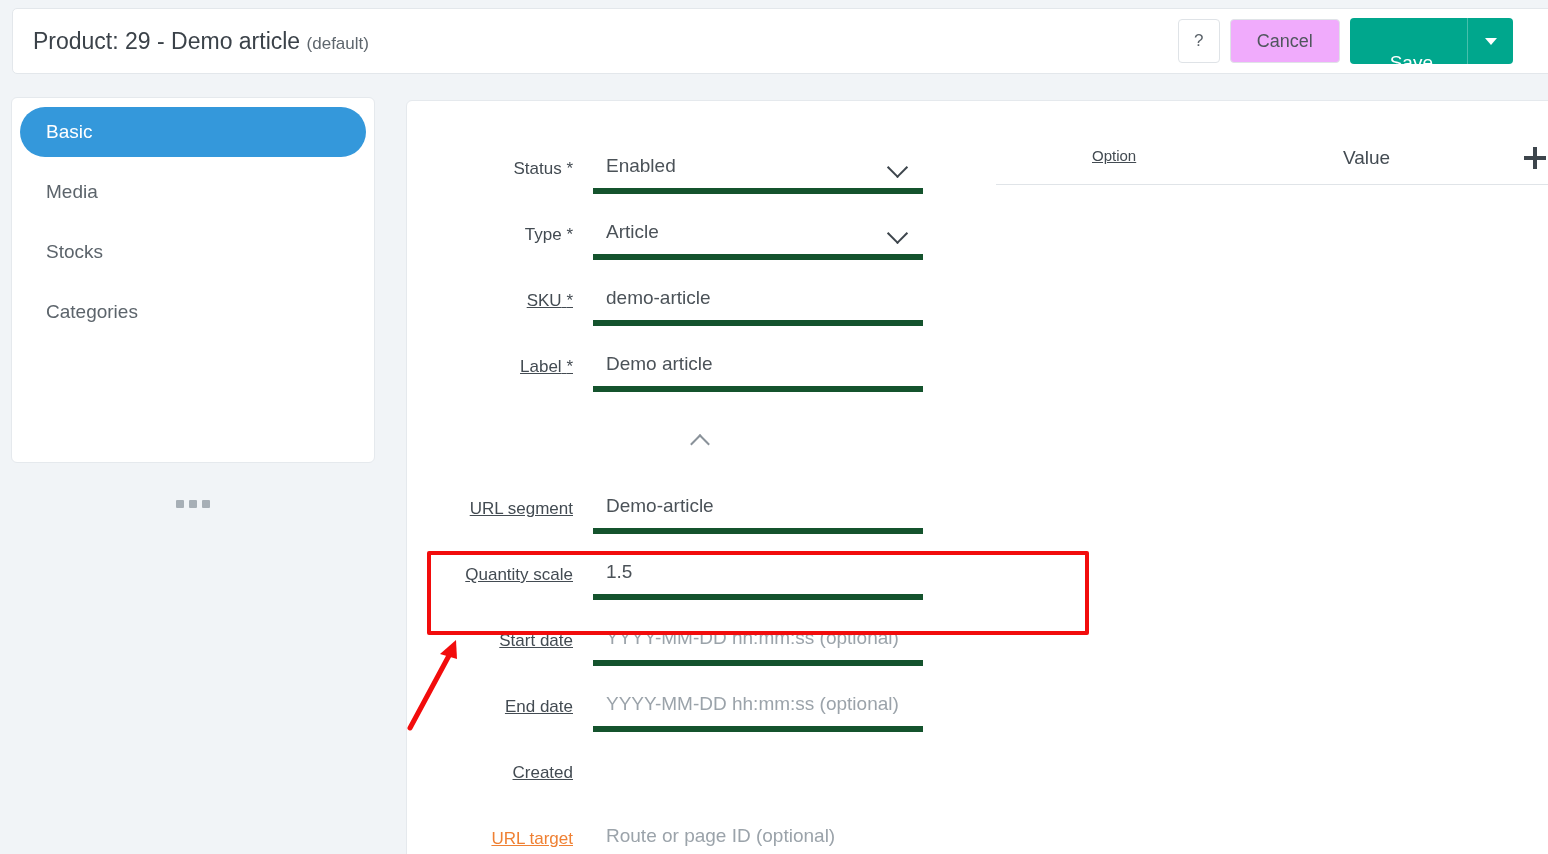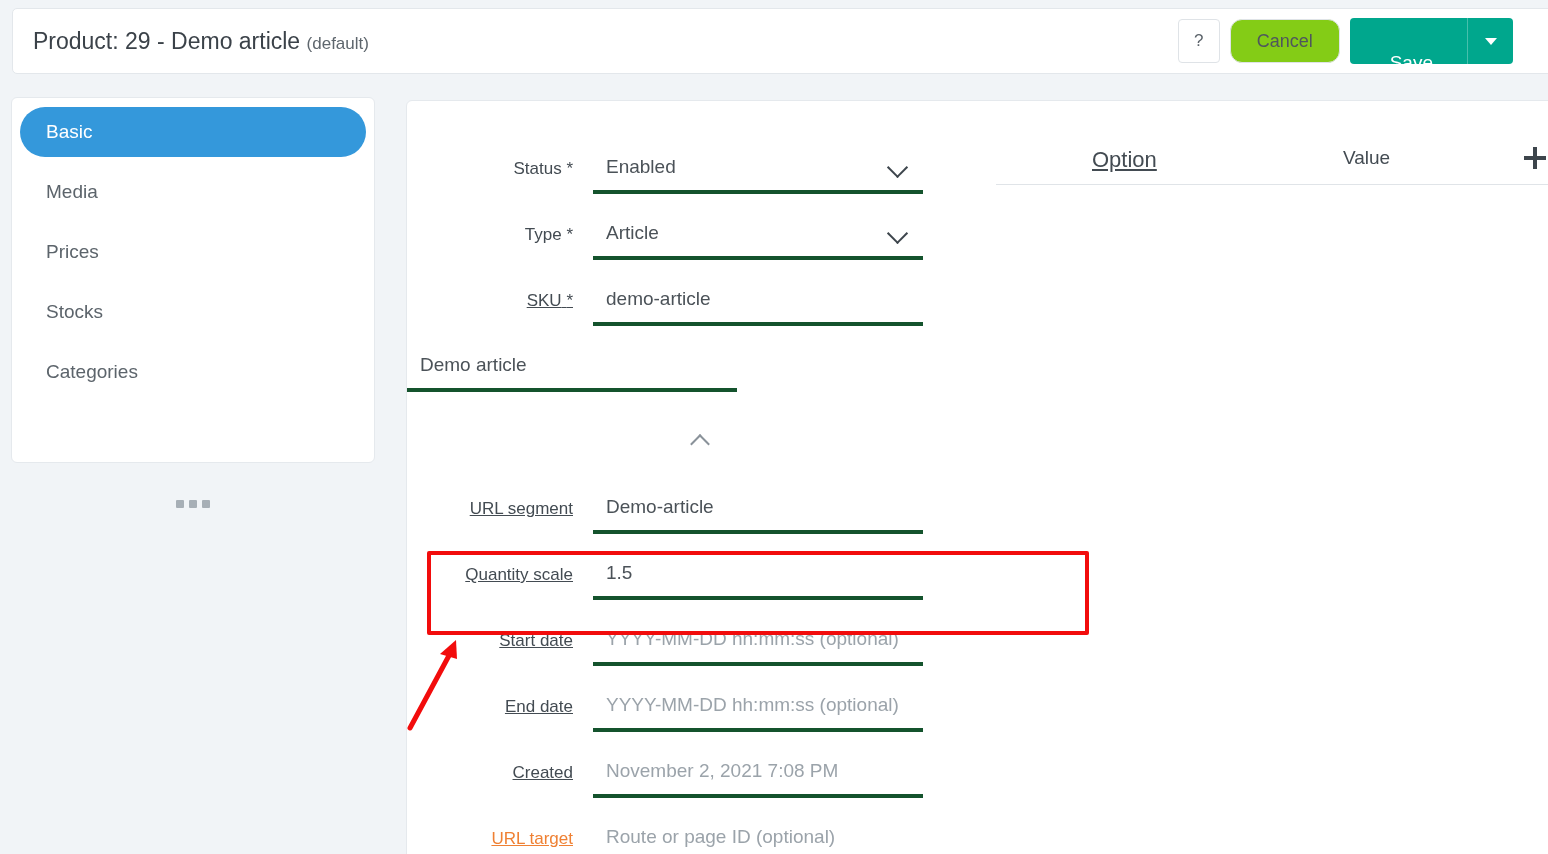--- a/index.html
+++ b/index.html
@@ -39,22 +39,22 @@
   .btn-help {
     width: 42px; height: 44px;
     background: #fff; border: 1px solid #dfe3e7;
     border-radius: 4px;
     color: #5c646b; font-size: 17px;
     display: flex; align-items: center; justify-content: center;
     cursor: pointer;
   }
   .btn-cancel {
     height: 44px; padding: 0 26px;
-    background: #84cc16; border: 1px solid #dfe3e7;
-    border-radius: 12px;
+    background: #f0abfc; border: 1px solid #dfe3e7;
+    border-radius: 4px;
     color: #4f565d; font-size: 18px;
     display: flex; align-items: center; justify-content: center;
     cursor: pointer;
   }
   .save-group {
     display: flex; height: 46px;
     border-radius: 4px; overflow: hidden;
     background: #00a78d;
     cursor: pointer;
   }
@@ -140,21 +140,21 @@
     font-weight: normal;
     color: #434b52;
     white-space: nowrap;
     flex: none;
   }
   .field-label.u { text-decoration: underline; }
   .field-label.orange { color: #ef8033; text-decoration: underline; }
   .field-ctrl {
     position: relative;
     width: 330px;
-    border-bottom: 4px solid #14532d;
+    border-bottom: 6px solid #14532d;
     height: 51px;
     display: flex; align-items: center;
     overflow: hidden;
   }
   .field-ctrl .val {
     font-size: 19px;
     color: #4b5258;
     padding-left: 13px;
     white-space: nowrap;
   }
@@ -184,21 +184,21 @@
     width: 560px;
   }
   .options-head {
     position: relative;
     height: 44px;
     border-bottom: 1px solid #e0e4e8;
     display: flex; align-items: center;
   }
   .opt-col-option {
     position: absolute; left: 96px; top: 6px;
-    font-size: 22px; color: #434b52;
+    font-size: 15px; color: #434b52;
     text-decoration: underline;
     cursor: pointer;
   }
   .opt-col-value {
     position: absolute; left: 347px; top: 6px;
     font-size: 19px; color: #434b52; text-align: center;
   }
   .opt-add {
     position: absolute; right: 8px; top: 6px;
     width: 24px; height: 24px;
@@ -250,23 +250,20 @@
   </div>
 
   <div class="sidebar-card">
     <div class="side-item active">
       <span>Basic</span>
     </div>
     <div class="side-item">
       <span>Media</span>
     </div>
     <div class="side-item">
-      <span>Prices</span>
-    </div>
-    <div class="side-item">
       <span>Stocks</span>
     </div>
     <div class="side-item">
       <span>Categories</span>
     </div>
   </div>
 
   <div class="side-dots">
     <span></span>
     <span></span>
@@ -303,20 +300,24 @@
         <div class="field-label u">
           <span>SKU</span>
           <span>*</span>
         </div>
         <div class="field-ctrl">
           <span class="val">demo-article</span>
         </div>
       </div>
 
       <div class="field-row">
+        <div class="field-label u">
+          <span>Label</span>
+          <span>*</span>
+        </div>
         <div class="field-ctrl">
           <span class="val">Demo article</span>
         </div>
       </div>
 
       <div class="collapse-row">
         <span class="collapse-chev"></span>
       </div>
 
       <div class="field-row">
@@ -351,23 +352,20 @@
           <span>End date</span>
         </div>
         <div class="field-ctrl">
           <span class="val ph">YYYY-MM-DD hh:mm:ss (optional)</span>
         </div>
       </div>
 
       <div class="field-row">
         <div class="field-label u">
           <span>Created</span>
-        </div>
-        <div class="field-ctrl">
-          <span class="val ph">November 2, 2021 7:08 PM</span>
         </div>
       </div>
 
       <div class="field-row">
         <div class="field-label orange">
           <span>URL target</span>
         </div>
         <div class="field-ctrl">
           <span class="val ph">Route or page ID (optional)</span>
         </div>

